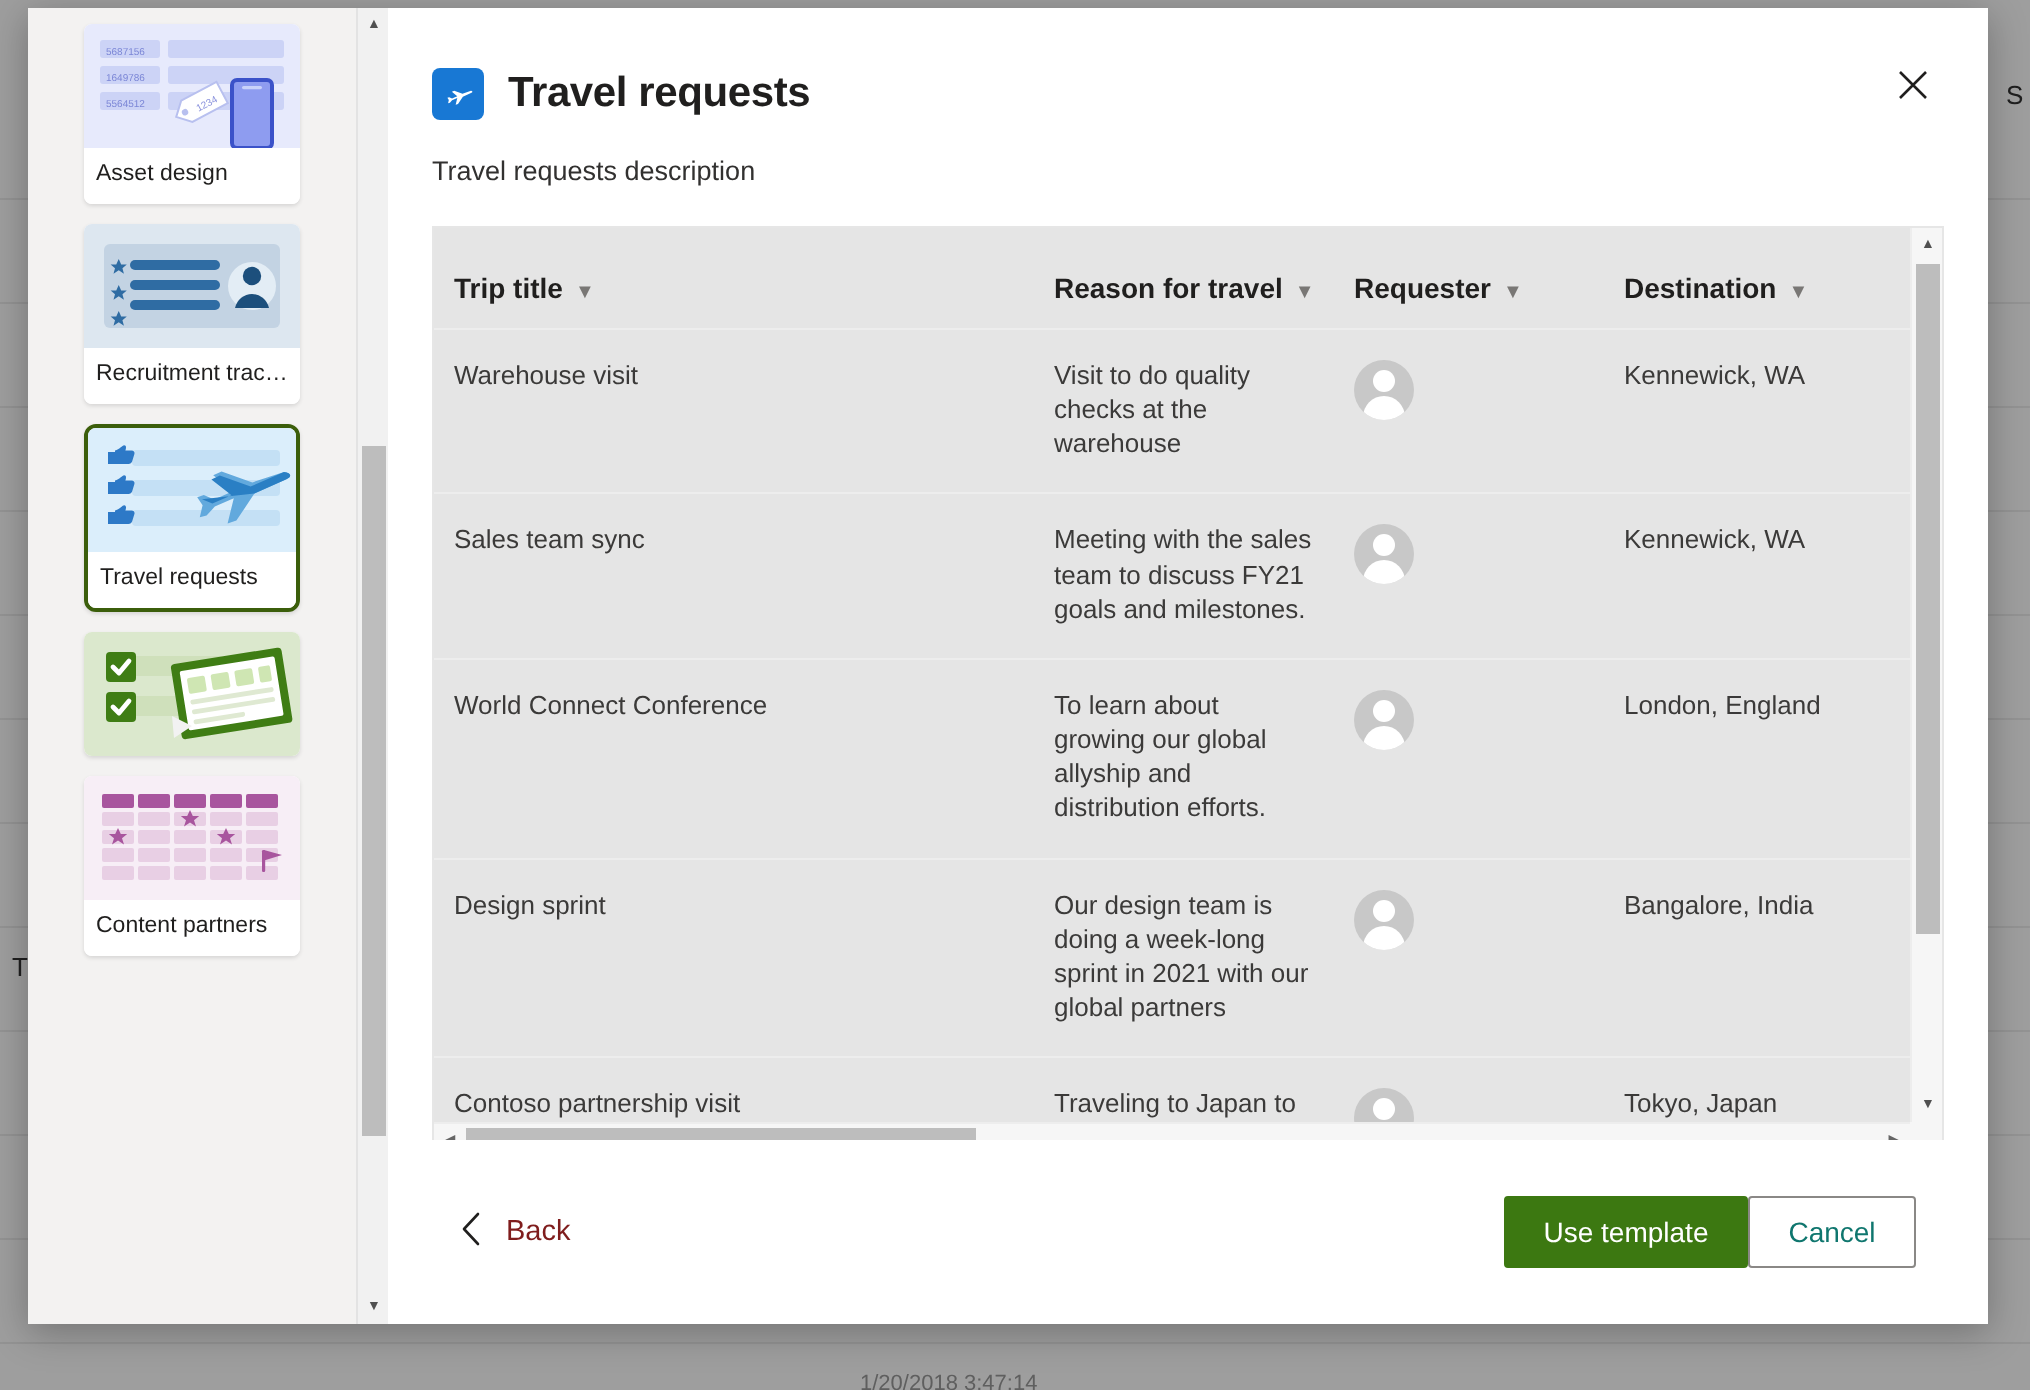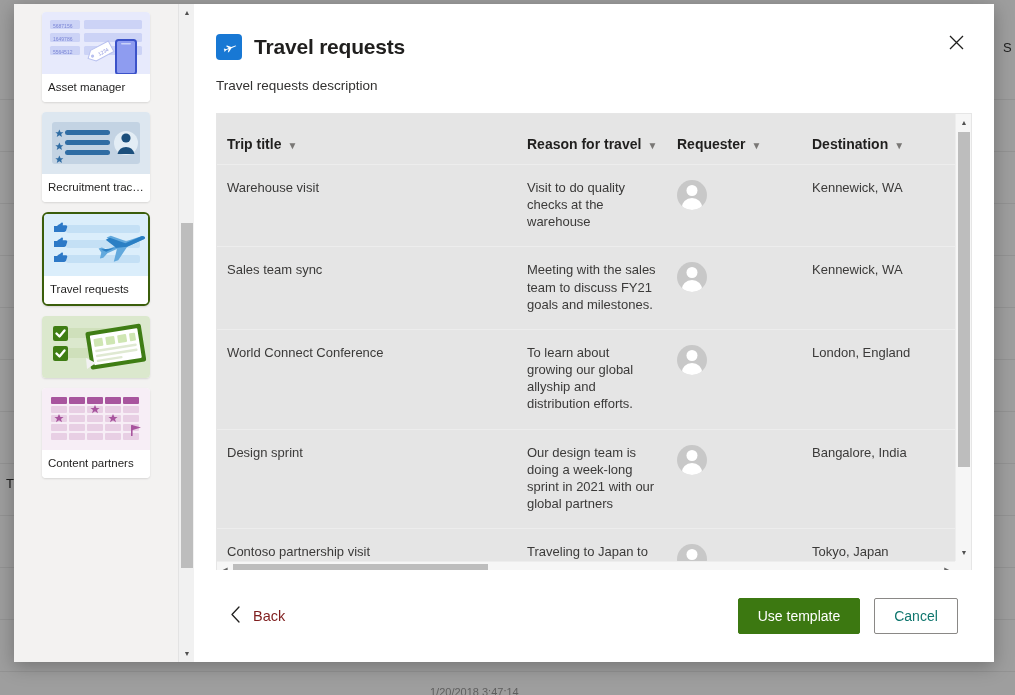--- a/index.html
+++ b/index.html
@@ -250,21 +250,21 @@
   }
   #back-btn {
     display: flex; align-items: center; gap: 12px;
     background: transparent; border: none; cursor: pointer;
     font-size: 14.5px; color: #7f1d1d;
     padding: 6px 8px;
     margin-left: 28px;
   }
   #footer-actions {
     margin-left: auto; margin-right: 36px;
-    display: flex; gap: 14px;
+    display: flex; gap: 0;
   }
   .btn {
     height: 36px; min-width: 122px;
     font-size: 14px;
     border-radius: 2px;
     cursor: pointer;
     font-family: "Liberation Sans", sans-serif;
   }
   #use-template-btn {
     background: #3c7811; color: #ffffff; border: 1px solid #3c7811;
@@ -323,21 +323,21 @@
             <text x="11" y="41.5" font-size="5" fill="#7b86d6" font-family="Liberation Sans, sans-serif">5564512</text>
             <g transform="rotate(-28 62 38)">
               <path d="M50 32 h20 v12 h-20 l-6 -6 z" fill="#ffffff" stroke="#b8c0ef" stroke-width="1"></path>
               <circle cx="49" cy="38" r="1.6" fill="#b8c0ef"></circle>
               <text x="55" y="41" font-size="5" fill="#8b93dd" font-family="Liberation Sans, sans-serif">1234</text>
             </g>
             <rect x="74" y="28" width="20" height="34" rx="2.5" fill="#8e9cf0" stroke="#3b52c9" stroke-width="2"></rect>
             <rect x="79" y="31" width="10" height="1.6" rx="0.8" fill="#c9d2fa"></rect>
           </svg>
         </div>
-        <div class="tmpl-label">Asset manager</div>
+        <div class="tmpl-label">Asset design</div>
       </div>
 
       <div class="tmpl-card">
         <div class="tmpl-thumb th-recruit">
           <svg width="108" height="62" viewBox="0 0 108 62">
             <rect x="10" y="10" width="88" height="42" rx="3" fill="#c3d3e3"></rect>
             <g fill="#2f6ca3">
               <polygon points="17,19 19,23.5 23.5,23.5 20,26.5 21.2,31 17,28.2 12.8,31 14,26.5 10.5,23.5 15,23.5" transform="translate(0,-3) scale(0.62) translate(11,14)"></polygon>
               <polygon points="17,19 19,23.5 23.5,23.5 20,26.5 21.2,31 17,28.2 12.8,31 14,26.5 10.5,23.5 15,23.5" transform="translate(0,10) scale(0.62) translate(11,14)"></polygon>
               <polygon points="17,19 19,23.5 23.5,23.5 20,26.5 21.2,31 17,28.2 12.8,31 14,26.5 10.5,23.5 15,23.5" transform="translate(0,23) scale(0.62) translate(11,14)"></polygon>

